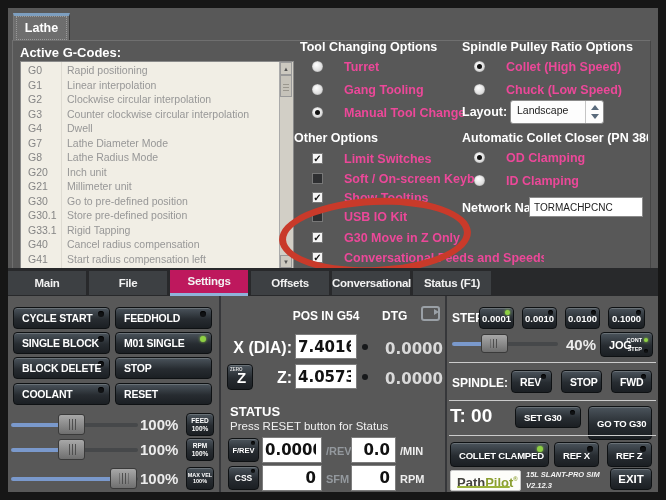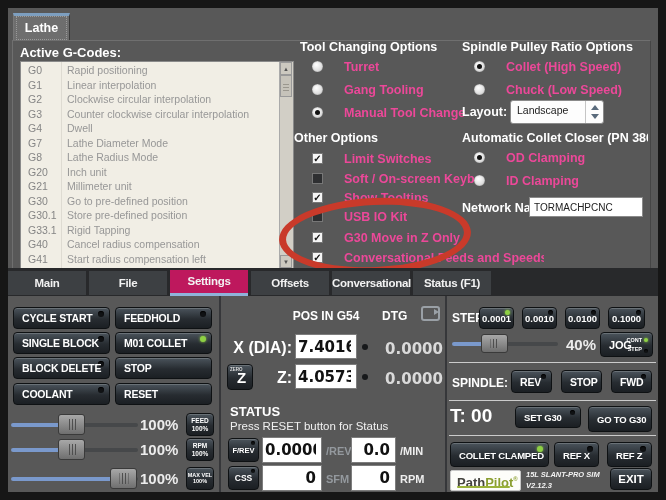--- a/index.html
+++ b/index.html
@@ -264,21 +264,21 @@
   <div class="btn" style="left:115px;top:307px;width:97px;height:22px;">
     <span class="led"></span>
       <span class="t">FEEDHOLD</span>
     </div>
   <div class="btn" style="left:13px;top:332px;width:97px;height:22px;">
     <span class="led"></span>
       <span class="t">SINGLE BLOCK</span>
     </div>
   <div class="btn" style="left:115px;top:332px;width:97px;height:22px;">
     <span class="led green"></span>
-      <span class="t">M01 COLLET</span>
+      <span class="t">M01 SINGLE</span>
     </div>
   <div class="btn" style="left:13px;top:357px;width:97px;height:22px;">
     <span class="led"></span>
       <span class="t">BLOCK DELETE</span>
     </div>
   <div class="btn" style="left:115px;top:357px;width:97px;height:22px;">
     <span class="t">STOP</span>
     </div>
   <div class="btn" style="left:13px;top:383px;width:97px;height:22px;">
     <span class="led"></span>
@@ -404,21 +404,21 @@
     <span class="t">FWD</span>
     </div>
 
   <div class="hline" style="left:449px;top:400px;width:207px;"></div>
 
   <div class="abs" style="left:450px;top:405px;font-size:19px;font-weight:bold;color:#fff;">T: 00</div>
   <div class="btn" style="left:515px;top:406px;width:66px;height:22px;">
     <span class="led" style="width:5px;height:5px;"></span>
     <span class="t" style="font-size:9.5px;">SET G30</span>
     </div>
-  <div class="btn" style="left:588px;top:406px;width:64px;height:26px;">
+  <div class="btn" style="left:588px;top:406px;width:64px;height:34px;">
     <span class="t" style="font-size:9.5px;">GO TO G30</span>
     </div>
 
   <div class="hline" style="left:449px;top:435px;width:207px;"></div>
 
   <div class="btn" style="left:450px;top:442px;width:99px;height:25px;padding-left:8px;">
     <span class="led green"></span>
     <span class="t" style="font-size:9.5px;">COLLET CLAMPED</span>
     </div>
   <div class="btn" style="left:554px;top:442px;width:45px;height:25px;">

